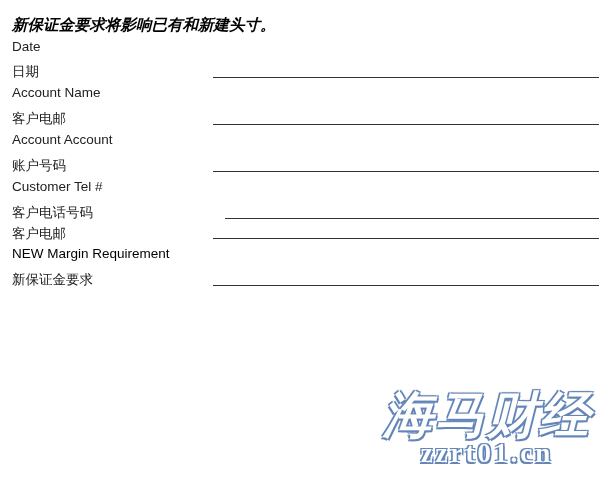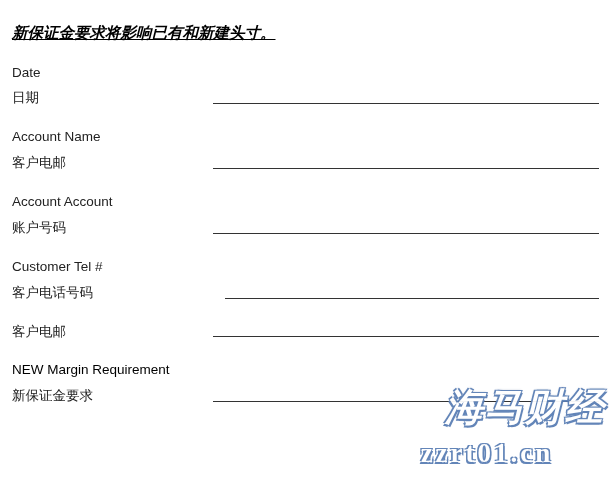--- a/index.html
+++ b/index.html
@@ -23,27 +23,26 @@
     box-sizing: border-box;
     padding: 8px 14px 0 8px;
   }
 
   .doc-heading {
     font-weight: bold;
     font-style: italic;
     font-size: 15.5px;
     letter-spacing: 0px;
     color: #000000;
-    margin: 16px 0 0 4px;
+    margin: 8px 0 0 4px;
     line-height: 1.2;
-    text-decoration: underline;
   }
 
   .field-block {
-    margin-top: 22px;
+    margin-top: 4px;
     margin-left: 4px;
   }
 
   .field-en {
     font-size: 13.5px;
     color: #222222;
     line-height: 1.25;
     margin-bottom: 9px;
   }
 
@@ -88,25 +87,25 @@
     width: 236px;
     height: 104px;
     pointer-events: none;
     user-select: none;
   }
   .wm-cn {
     position: absolute;
     top: 0;
     left: 0;
     width: 236px;
-    text-align: right;
+    text-align: center;
     font-family: "DejaVu Serif", serif;
     font-weight: bold;
     font-style: italic;
-    font-size: 38px;
+    font-size: 50px;
     letter-spacing: 2px;
     color: #ffffff;
     text-shadow:
       -1.5px -1.5px 0 #5b7fb5,
        1.5px -1.5px 0 #5b7fb5,
       -1.5px  1.5px 0 #5b7fb5,
        1.5px  1.5px 0 #5b7fb5,
        0 0 3px rgba(60,90,140,0.6);
     opacity: 0.95;
   }

